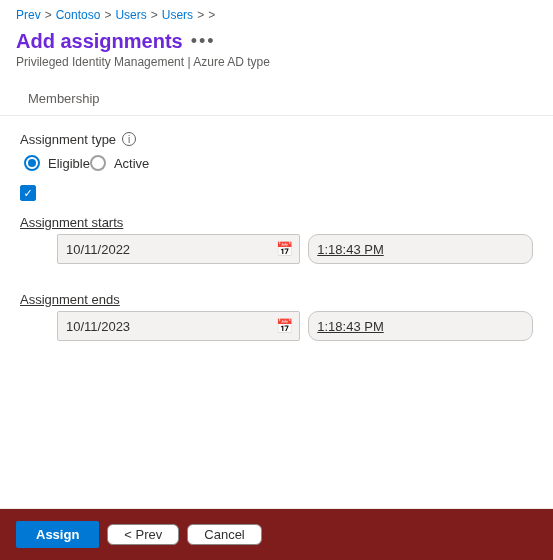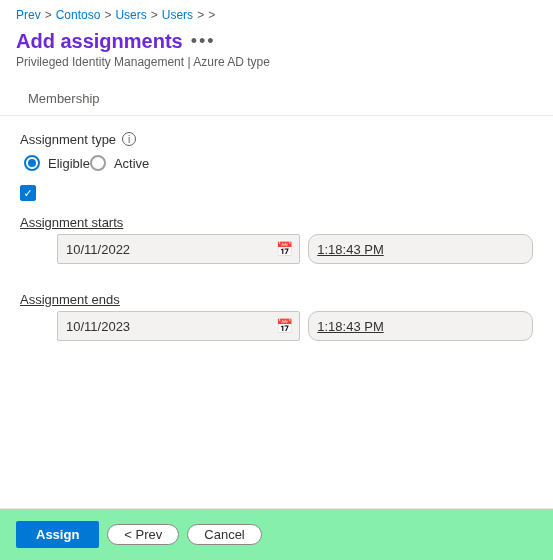--- a/index.html
+++ b/index.html
@@ -236,37 +236,37 @@
     .footer {
       position: absolute;
       bottom: 0;
       left: 0;
       width: 553px;
       display: flex;
       align-items: center;
       gap: 8px;
       padding: 12px 16px;
       border-top: 1px solid #edebe9;
-      background: #86efac;
+      background: #7f1d1d;
     }
     .btn-assign {
       background: #0078d4;
       color: #fff;
       border: none;
       border-radius: 2px;
       padding: 6px 20px;
       font-size: 13px;
       cursor: pointer;
       font-weight: 600;
     }
     .btn-secondary {
       background: #fff;
       color: #323130;
       border: 1px solid #8a8886;
-      border-radius: 12px;
+      border-radius: 6px;
       padding: 2px 16px;
       font-size: 13px;
       cursor: pointer;
     }
 
     .page-wrapper {
       position: relative;
       min-height: 560px;
     }
   </style>

